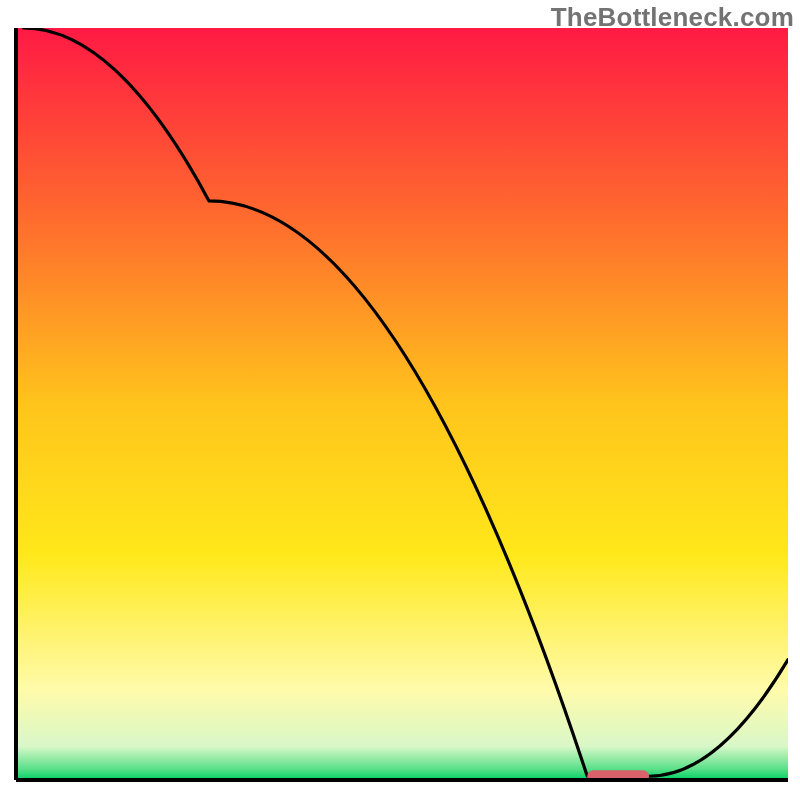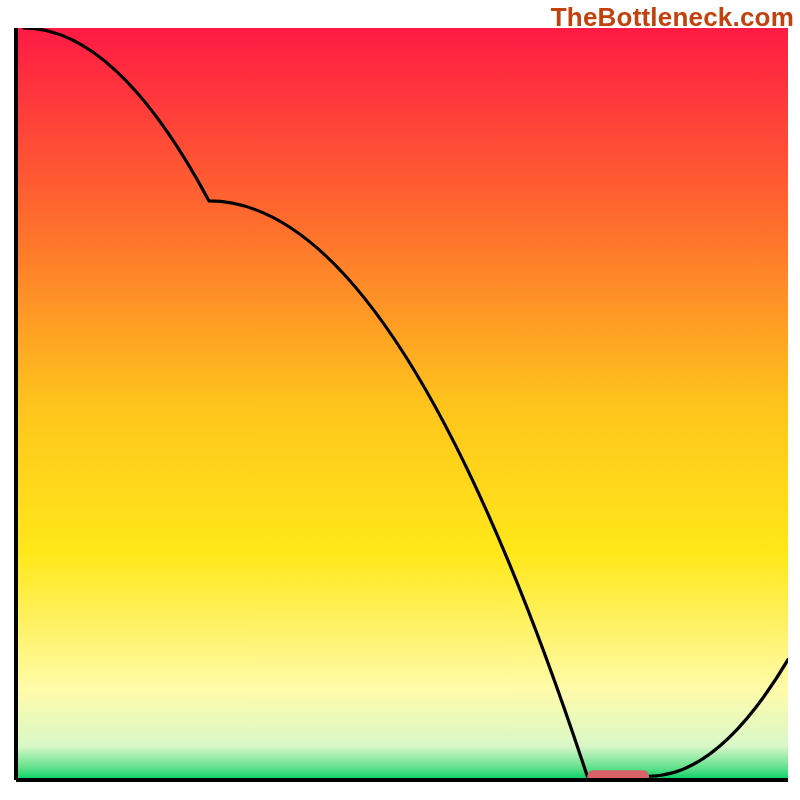--- a/index.html
+++ b/index.html
@@ -18,21 +18,21 @@
   svg {
     display: block;
   }
   .watermark {
     position: absolute;
     top: 2px;
     right: 6px;
     font-family: Arial, Helvetica, sans-serif;
     font-size: 26px;
     font-weight: 600;
-    color: #c2410c;
+    color: #737373;
     letter-spacing: 0.2px;
     user-select: none;
   }
 </style>
 </head>
 <body>
 
 <div class="chart-wrap">
   <svg id="chart-svg" width="800" height="800" viewBox="0 0 800 800" preserveAspectRatio="none">
     <defs>

